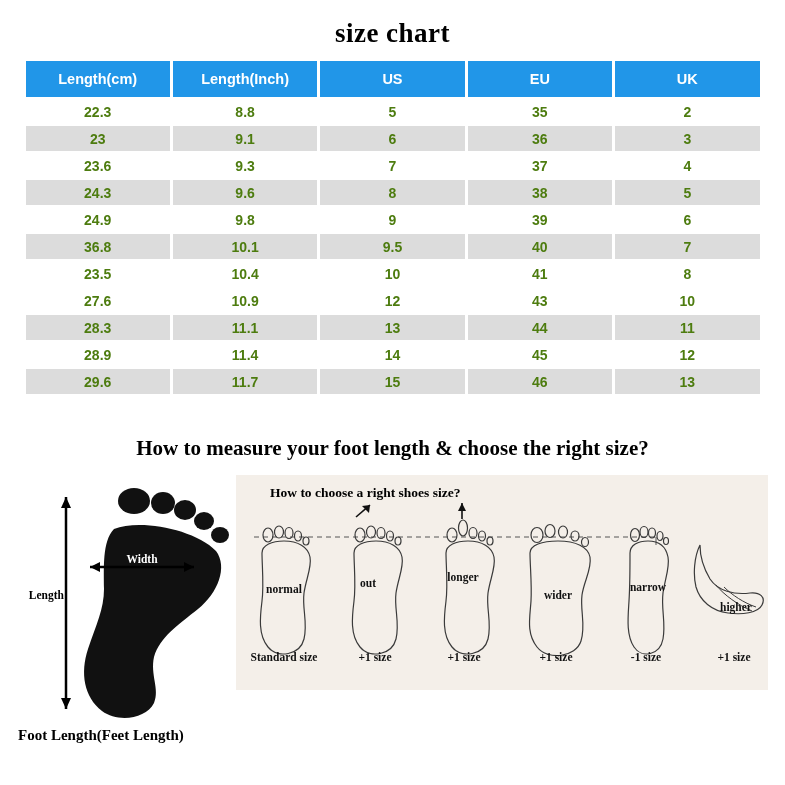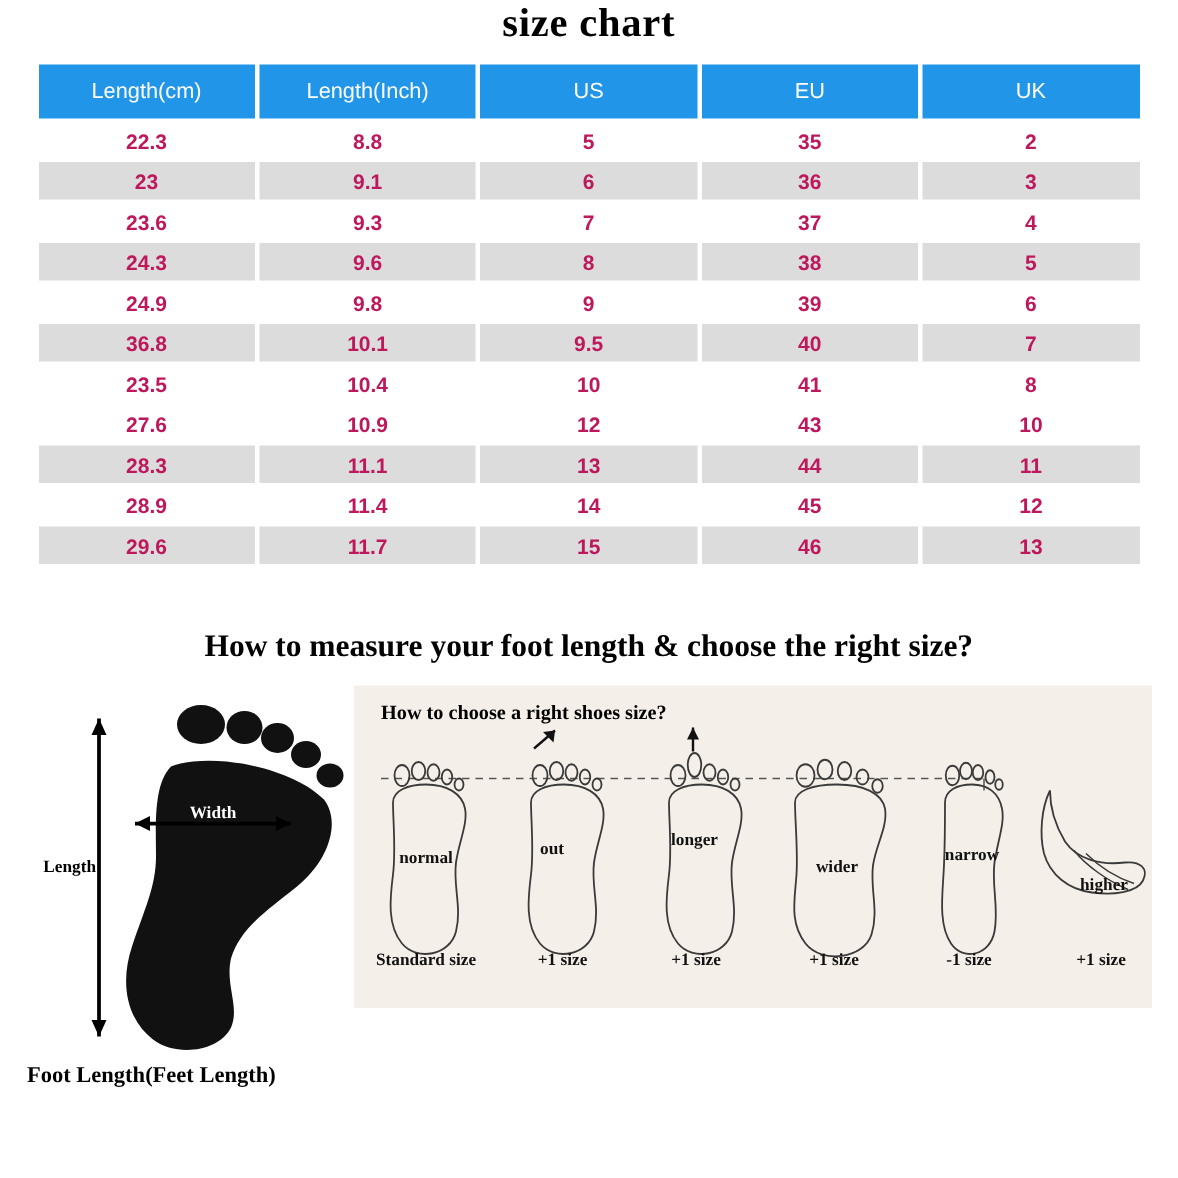--- a/index.html
+++ b/index.html
@@ -19,46 +19,47 @@
     width: 785px;
     height: 785px;
     background: #fff;
   }
   .chart-title {
     text-align: center;
     font-family: "Liberation Serif", serif;
     font-size: 27px;
     font-weight: bold;
     letter-spacing: 0.5px;
+    padding-top: 18px;
     padding-bottom: 10px;
   }
   table.size-table {
     width: 740px;
     margin: 0 auto;
     border-collapse: separate;
     border-spacing: 3px 2px;
     table-layout: fixed;
   }
   table.size-table th {
     background: #2196e8;
     color: #fff;
     font-size: 14.5px;
-    font-weight: normal;
+    font-weight: bold;
     height: 34px;
     text-align: center;
     vertical-align: middle;
     font-family: "Liberation Sans", sans-serif;
   }
   table.size-table td {
     text-align: center;
     vertical-align: middle;
     height: 23px;
     font-size: 14px;
     font-weight: bold;
-    color: #be185d;
+    color: #4d7c0f;
     background: #ffffff;
   }
   table.size-table tr.alt td {
     background: #dcdcdc;
   }
   .measure-title {
     text-align: center;
     font-family: "Liberation Serif", serif;
     font-size: 21px;
     font-weight: bold;
@@ -92,21 +93,21 @@
   .guide-panel {
     position: absolute;
     left: 236px;
     top: 6px;
     width: 532px;
     height: 215px;
     background: #f4efe9;
   }
   .guide-title {
     position: absolute;
-    left: 18px;
+    left: 34px;
     top: 10px;
     font-family: "Liberation Serif", serif;
     font-size: 13.5px;
     font-weight: bold;
   }
   .guide-svg { position: absolute; left: 0; top: 0; }
   svg { display: block; }
   .lbl {
     font-family: "Liberation Serif", serif;
     font-weight: bold;

